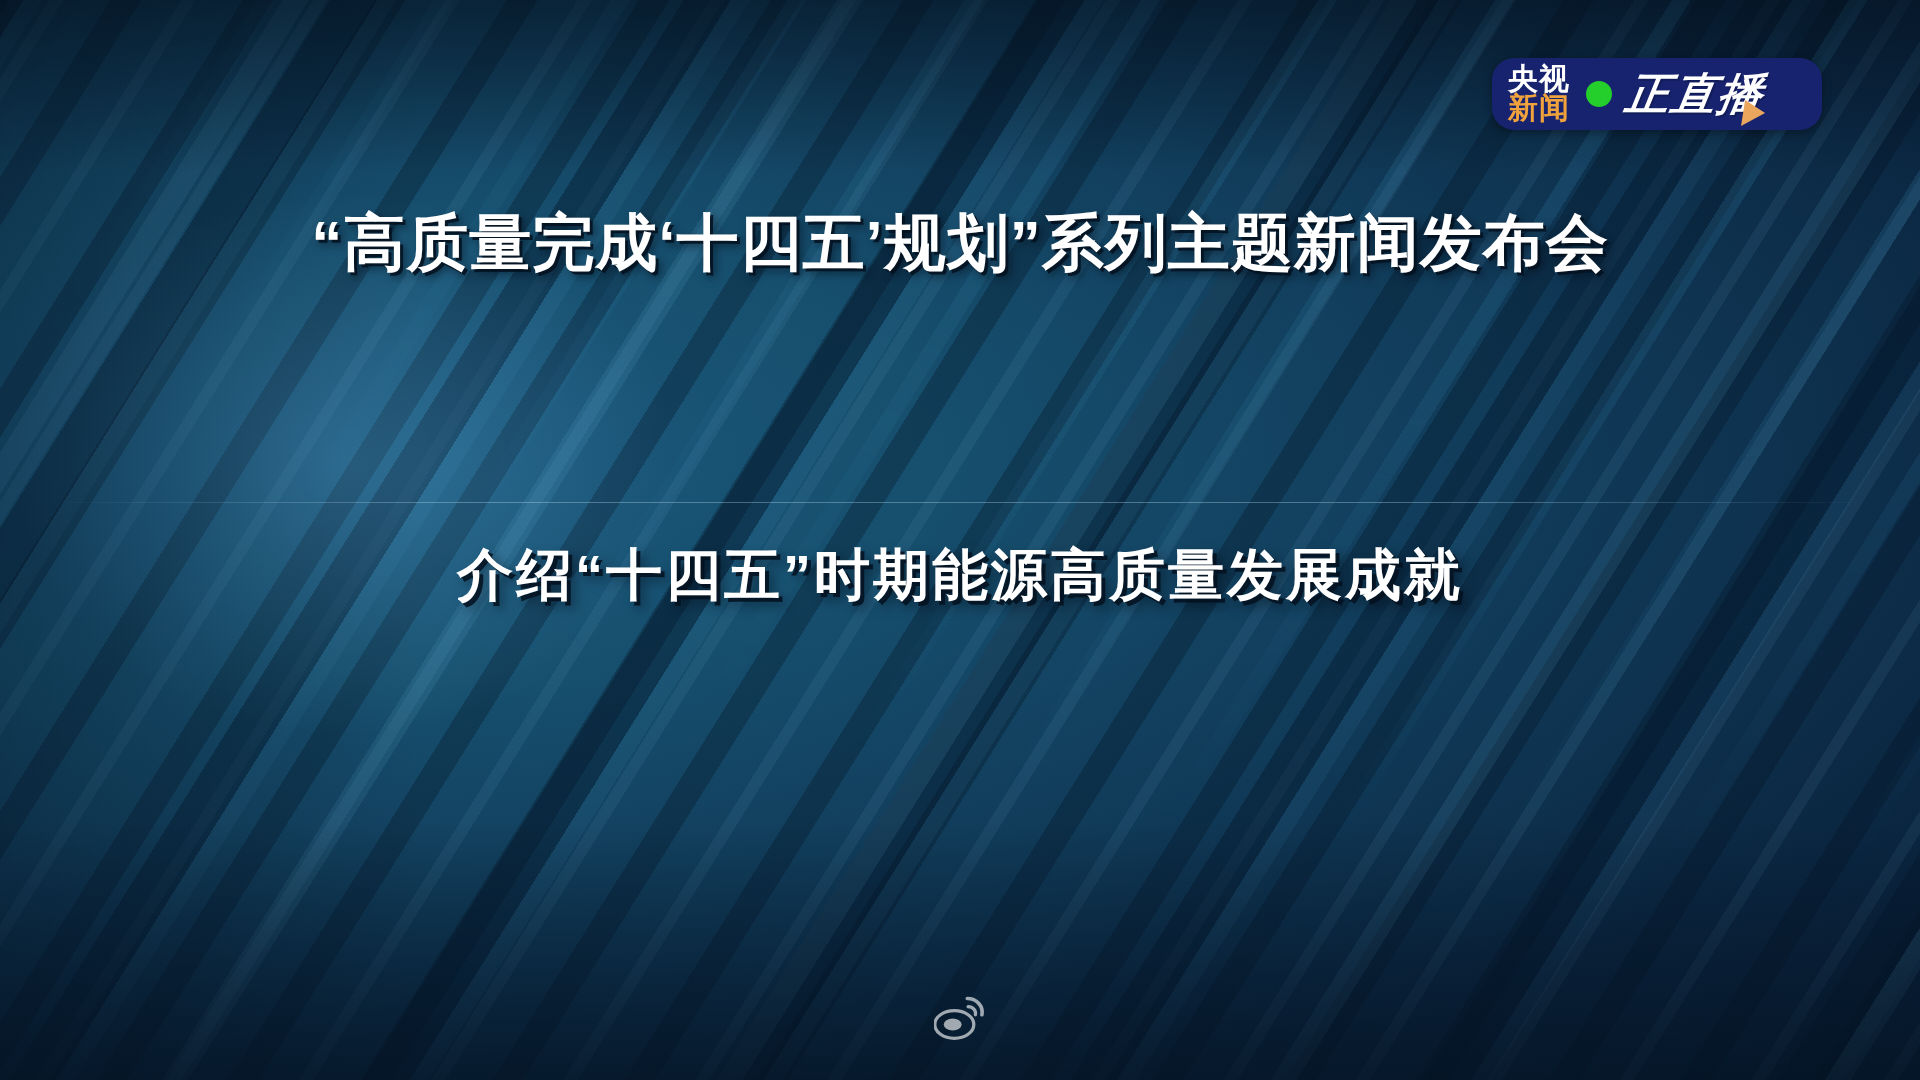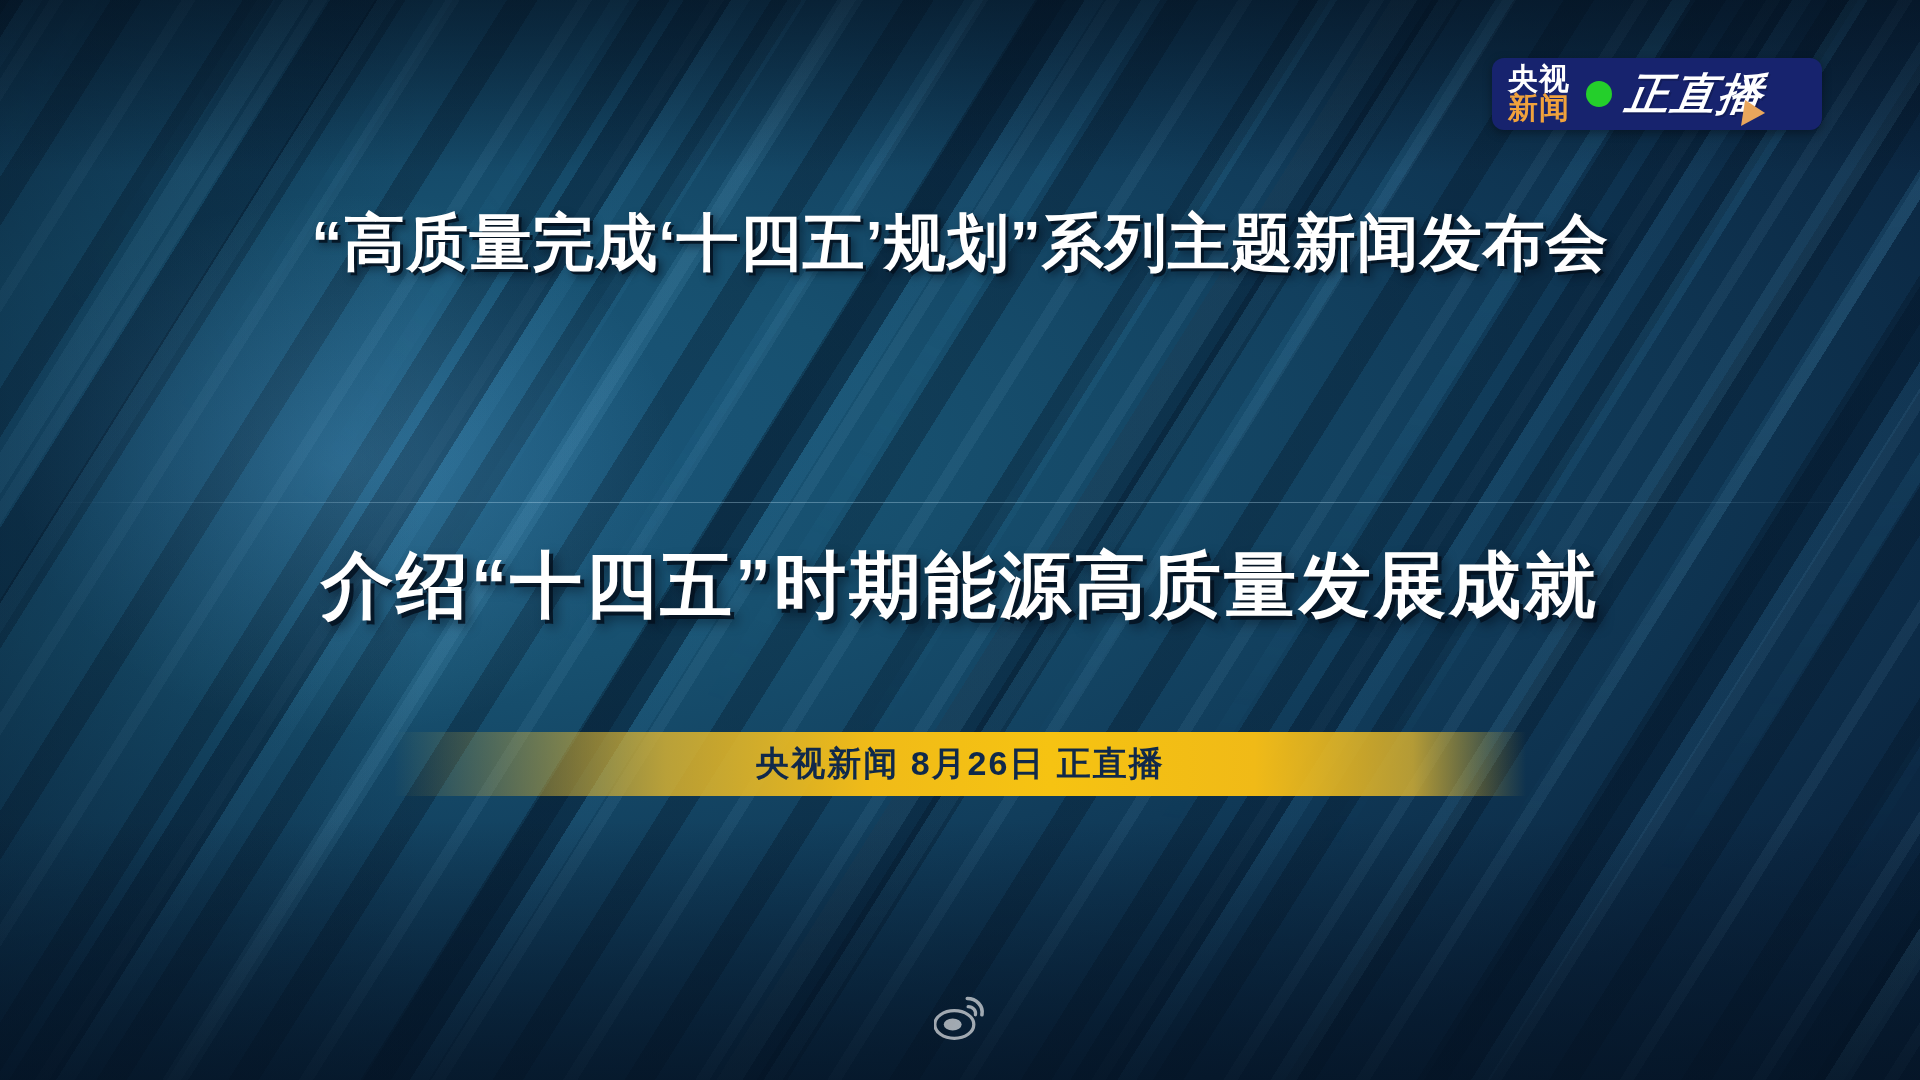--- a/index.html
+++ b/index.html
@@ -89,21 +89,21 @@
       linear-gradient(0deg,  rgba(4,18,34,0.72) 0%, rgba(4,18,34,0.0) 24%),
       linear-gradient(90deg, rgba(4,18,34,0.35) 0%, rgba(4,18,34,0.0) 22%);
     pointer-events:none;
   }
 
   
   #live-logo {
     position:absolute; left:1492px; top:58px;
     width:330px; height:72px;
     background:#17236e;
-    border-radius:12px;
+    border-radius:22px;
     display:flex; align-items:center;
     padding:0 14px 0 16px;
     box-shadow:0 3px 10px rgba(0,0,0,.35);
     z-index:6;
   }
   .cctv-stack {
     display:flex; flex-direction:column;
     line-height:0.96;
     font-weight:bold;
     font-size:30px;
@@ -160,21 +160,21 @@
       rgba(190,225,245,0.34) 78%,
       rgba(255,255,255,0) 100%);
     z-index:4;
   }
 
   #headline {
     position:absolute; left:0; right:0; top:538px;
     text-align:center; z-index:5;
     color:#ffffff;
     font-weight:bold;
-    font-size:72px;
+    font-size:56px;
     letter-spacing:3px;
     white-space:nowrap;
     text-shadow:
        4px 4px 0 rgba(3,16,30,.85),
        7px 7px 12px rgba(2,10,20,.55);
   }
 
   
   #gold-banner {
     position:absolute; left:394px; top:732px;
@@ -239,23 +239,20 @@
   </div>
 
   <div id="title-block">
     <div class="tline" id="title-line-2">“高质量完成‘十四五’规划”系列主题新闻发布会</div>
   </div>
 
   <div class="divider"></div>
 
   <div id="headline">介绍“十四五”时期能源高质量发展成就</div>
 
-  <div id="gold-banner">
-    <span id="banner-text">央视新闻 8月26日 正直播</span>
-  </div>
 
   <div id="watermark">
     <svg id="weibo-icon" viewBox="0 0 64 54" aria-hidden="true">
       <ellipse cx="25" cy="35" rx="24" ry="17" fill="none" stroke="#ffffff" stroke-width="4"></ellipse>
       <ellipse cx="23" cy="35" rx="11" ry="7.5" fill="#ffffff"></ellipse>
       <path d="M41 3 C52 3 61 12 59 23" fill="none" stroke="#ffffff" stroke-width="4.5" stroke-linecap="round"></path>
       <path d="M42 13 C48 13 52 18 51 23" fill="none" stroke="#ffffff" stroke-width="4" stroke-linecap="round"></path>
     </svg>
   </div>
 

